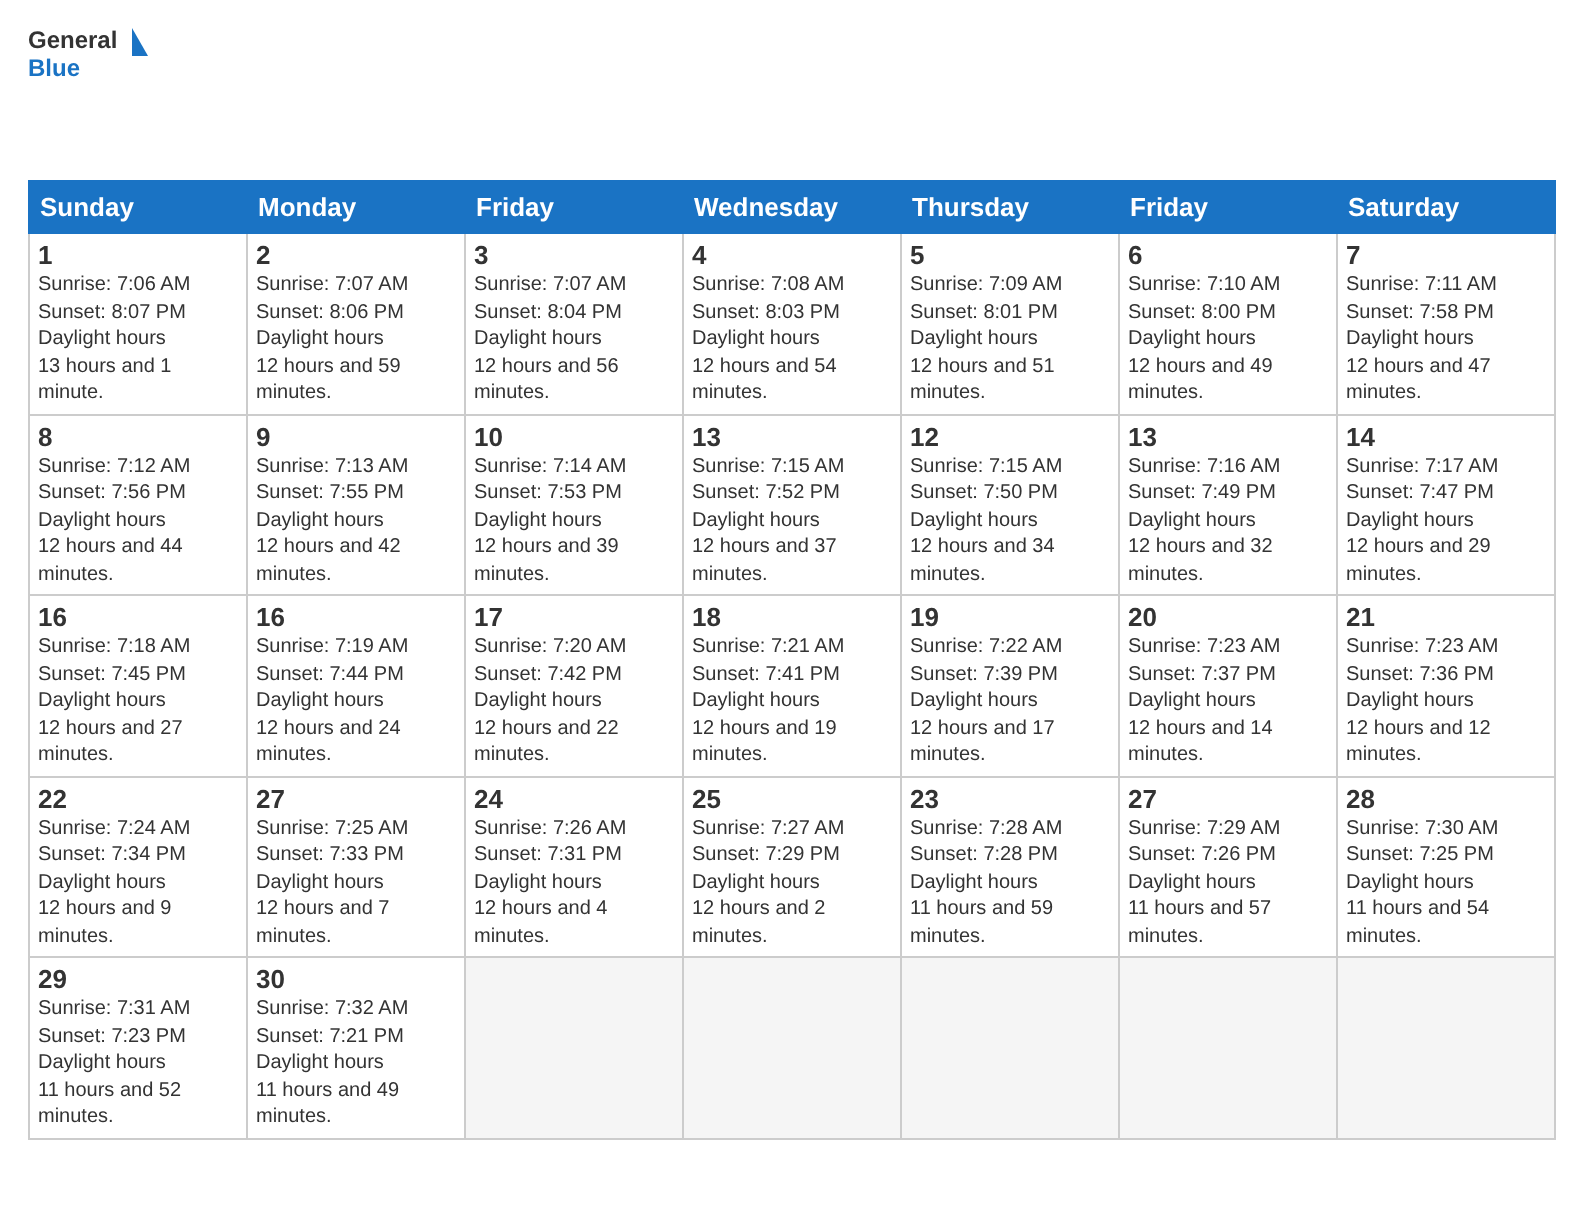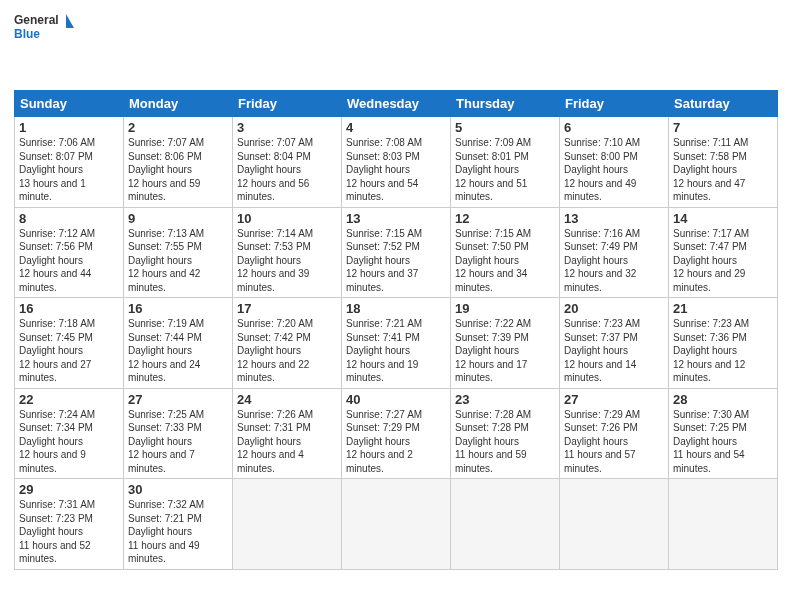--- a/index.html
+++ b/index.html
@@ -203,21 +203,21 @@
           </td>
           <td>
             <span class="day-num">27</span>
             <div class="day-info">Sunrise: 7:25 AM<br>Sunset: 7:33 PM<br>Daylight hours<br>12 hours and 7 minutes.</div>
           </td>
           <td>
             <span class="day-num">24</span>
             <div class="day-info">Sunrise: 7:26 AM<br>Sunset: 7:31 PM<br>Daylight hours<br>12 hours and 4 minutes.</div>
           </td>
           <td>
-            <span class="day-num">40</span>
+            <span class="day-num">25</span>
             <div class="day-info">Sunrise: 7:27 AM<br>Sunset: 7:29 PM<br>Daylight hours<br>12 hours and 2 minutes.</div>
           </td>
           <td>
             <span class="day-num">23</span>
             <div class="day-info">Sunrise: 7:28 AM<br>Sunset: 7:28 PM<br>Daylight hours<br>11 hours and 59 minutes.</div>
           </td>
           <td>
             <span class="day-num">27</span>
             <div class="day-info">Sunrise: 7:29 AM<br>Sunset: 7:26 PM<br>Daylight hours<br>11 hours and 57 minutes.</div>
           </td>

